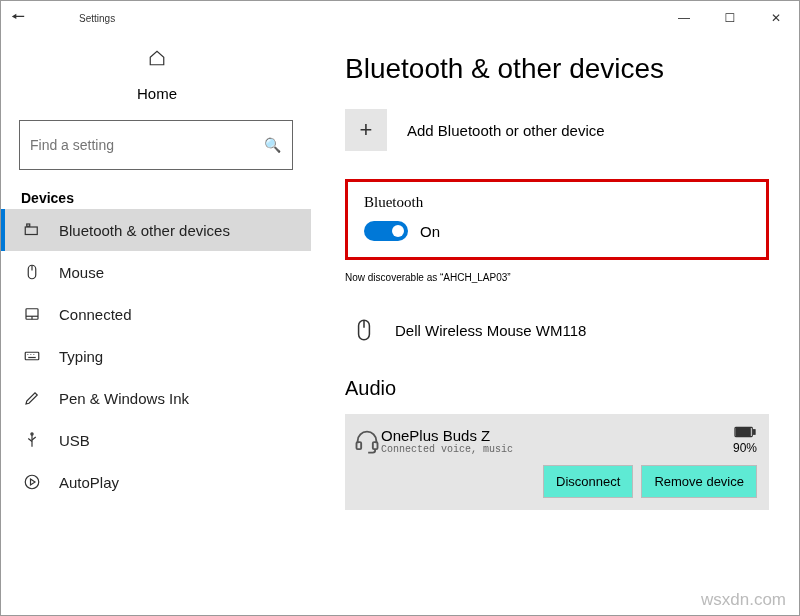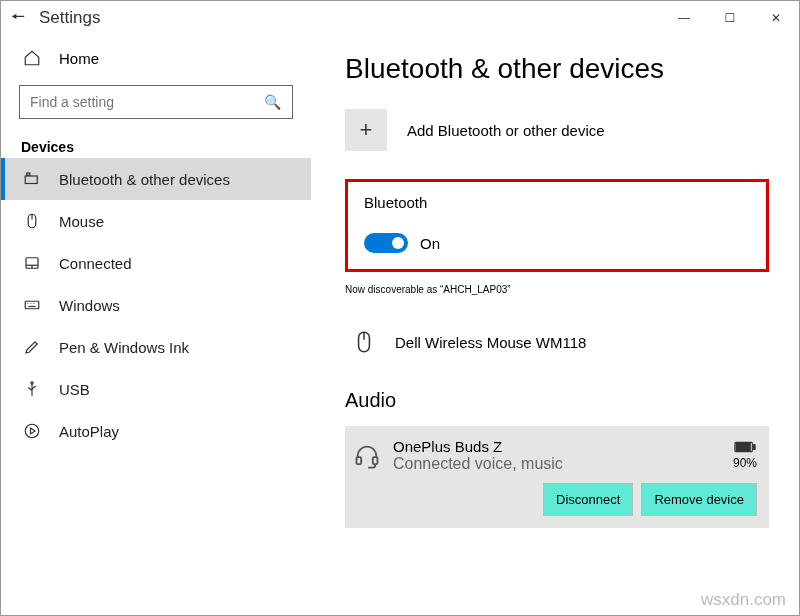--- a/index.html
+++ b/index.html
@@ -1,51 +1,51 @@
 <!DOCTYPE html>
 <html><head>
 <meta charset="utf-8">
 <style>
   * { box-sizing: border-box; margin: 0; padding: 0; font-family: "Segoe UI", Arial, sans-serif; }
   body { background: #fff; width: 800px; height: 616px; overflow: hidden; position: relative; }
   .window { width: 800px; height: 616px; border: 1px solid #999; display: flex; flex-direction: column; }
   .titlebar { height: 34px; display: flex; align-items: center; padding-left: 10px; font-size: 13px; color: #333; }
   .back-arrow { width: 28px; font-size: 16px; color: #333; }
-  .titlebar .title { font-size: 17px; }
+  .titlebar .title { font-size: 10px; margin-left: 40px; }
   .win-controls { margin-left: auto; display: flex; }
   .win-controls div { width: 46px; height: 30px; display: flex; align-items: center; justify-content: center; font-size: 12px; color: #333; }
   .content { display: flex; flex: 1; }
   .sidebar { width: 310px; padding: 0; display: flex; flex-direction: column; }
-  .home-row { display: flex; align-items: center; gap: 18px; padding: 14px 20px 8px 22px; font-size: 15px; }
-  .search-box { margin: 10px 18px 14px 18px; height: 34px; border: 1px solid #666; display: flex; align-items: center; padding: 0 10px; font-size: 14px; color: #666; }
+  .home-row { display: flex; align-items: center; gap: 18px; padding: 14px 20px 8px 22px; font-size: 15px; flex-direction: column; }
+  .search-box { margin: 10px 18px 14px 18px; height: 50px; border: 1px solid #666; display: flex; align-items: center; padding: 0 10px; font-size: 14px; color: #666; }
   .search-box input { border: none; flex: 1; outline: none; font-size: 14px; background: transparent; }
   .category-label { font-weight: 600; font-size: 14px; padding: 6px 20px 3px 20px; }
   .nav-item { display: flex; align-items: center; gap: 18px; padding: 12px 20px 12px 22px; font-size: 15px; color: #222; position: relative; }
   .nav-item.selected { background: #d9d9d9; }
   .nav-item.selected::before { content:""; position:absolute; left:0; top:0; bottom:0; width:4px; background:#0078d7; }
   .nav-item svg, .home-row svg { width:18px; height:18px; flex-shrink:0; }
   .main { flex:1; padding: 18px 30px 0 34px; overflow: hidden; }
   .page-title { font-size: 28px; font-weight: 400; margin-bottom: 24px; }
   .add-row { display:flex; align-items:center; gap:20px; margin-bottom:28px; }
   .plus-box { width:42px; height:42px; background:#e5e5e5; display:flex; align-items:center; justify-content:center; font-size:22px; color:#333; }
   .add-label { font-size:15px; }
   .bt-box { border:3px solid #d60000; padding:12px 16px 16px 16px; margin-bottom:10px; }
-  .bt-label { font-size:15px; margin-bottom:22px; }
+  .bt-label { font-size:15px; margin-bottom:10px;font-family:Liberation Serif, serif; }
   .toggle-row { display:flex; align-items:center; gap:12px; }
   .toggle { width:44px; height:20px; background:#0078d7; border-radius:10px; position:relative; }
   .toggle::after { content:""; width:12px; height:12px; background:#fff; border-radius:50%; position:absolute; right:4px; top:4px; }
   .toggle-state { font-size:15px; }
   .discoverable { font-size:10px; margin:12px 0 30px 0; }
   .section-title { font-size:20px; font-weight:500; margin-bottom:14px; }
   .device-row { display:flex; align-items:center; gap:18px; padding:4px 0 4px 6px; font-size:15px; }
   .device-row svg { width:26px; height:26px; }
   .audio-card { background:#e5e5e5; padding:12px 12px 12px 8px; }
-  .audio-head { display:flex; align-items:center; gap:12px; }
+  .audio-head { display:flex; align-items:flex-end; gap:0; }
   .audio-info .name { font-size:15px; }
-  .audio-info .status { font-size:16px; color:#666; }
+  .audio-info .status { font-size:10px; color:#666;font-family:Liberation Mono, monospace; }
   .battery { margin-left:auto; text-align:center; font-size:12px; }
   .actions { display:flex; justify-content:flex-end; gap:8px; margin-top:10px; }
   .actions button { border:1px solid #bbb; background:#5eead4; padding:8px 12px; font-size:13px; }
   .watermark { position:absolute; right:14px; bottom:6px; font-size:17px; color:#bbb; }
 </style>
 </head>
 <body>
 
 <div class="window">
   <div class="titlebar">
@@ -95,21 +95,21 @@
         <span>Connected</span>
       </div>
       <div class="nav-item">
         <svg viewBox="0 0 24 24" fill="none" stroke="#333" stroke-width="1.6">
             <rect x="3" y="7" width="18" height="10" rx="1"></rect>
             <line x1="6" y1="10" x2="7" y2="10"></line>
             <line x1="10" y1="10" x2="11" y2="10"></line>
             <line x1="14" y1="10" x2="15" y2="10"></line>
             <line x1="7" y1="14" x2="17" y2="14"></line>
           </svg>
-        <span>Windows</span>
+        <span>Typing</span>
       </div>
       <div class="nav-item">
         <svg viewBox="0 0 24 24" fill="none" stroke="#333" stroke-width="1.6">
             <path d="M4 20 L8 19 L19 8 L16 5 L5 16 Z"></path>
           </svg>
         <span>Pen &amp; Windows Ink</span>
       </div>
       <div class="nav-item">
         <svg viewBox="0 0 24 24" fill="none" stroke="#333" stroke-width="1.6">
             <line x1="12" y1="3" x2="12" y2="21"></line>

